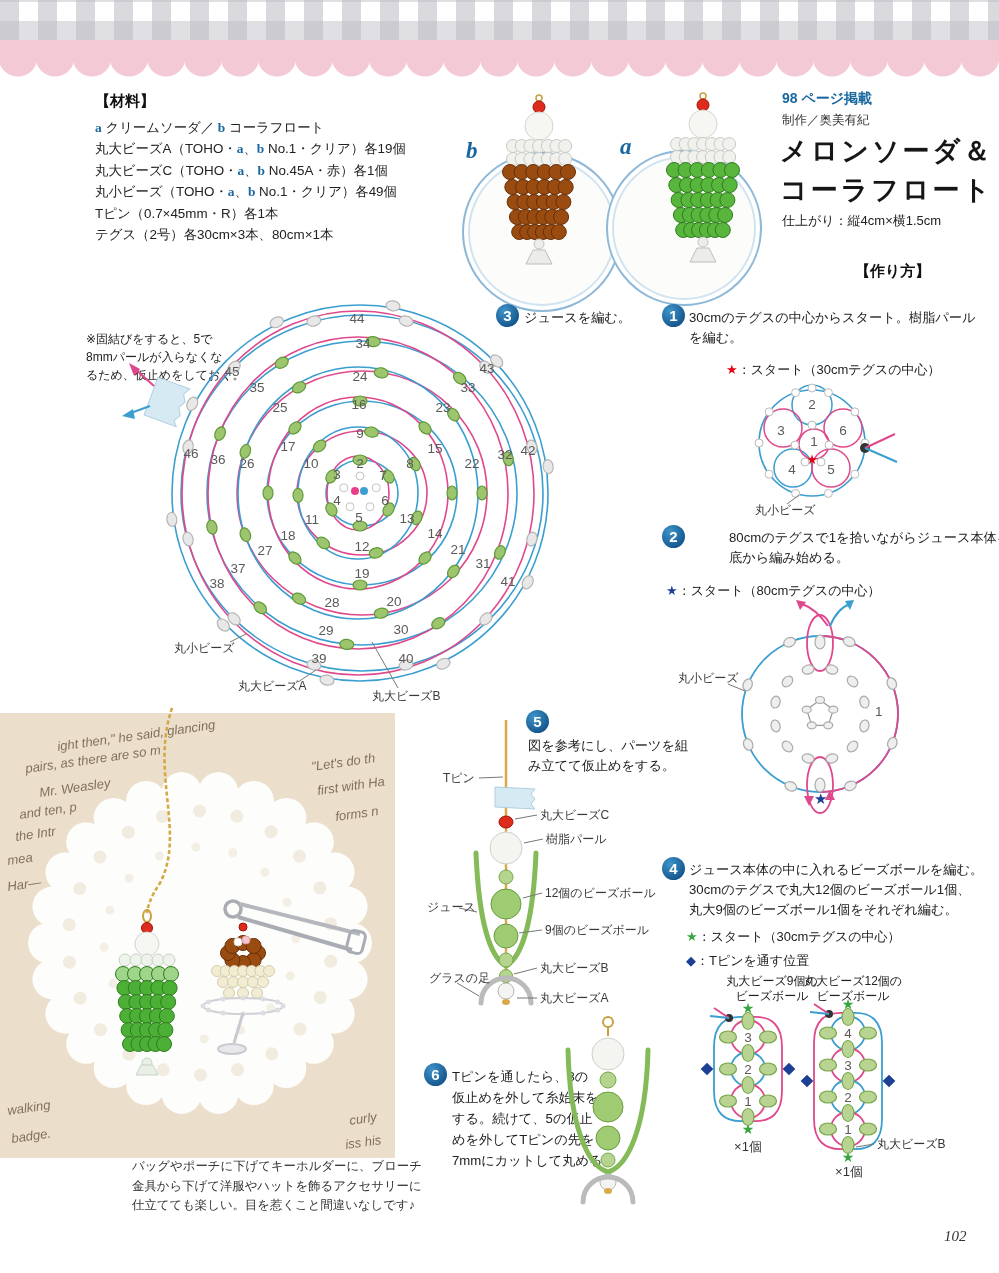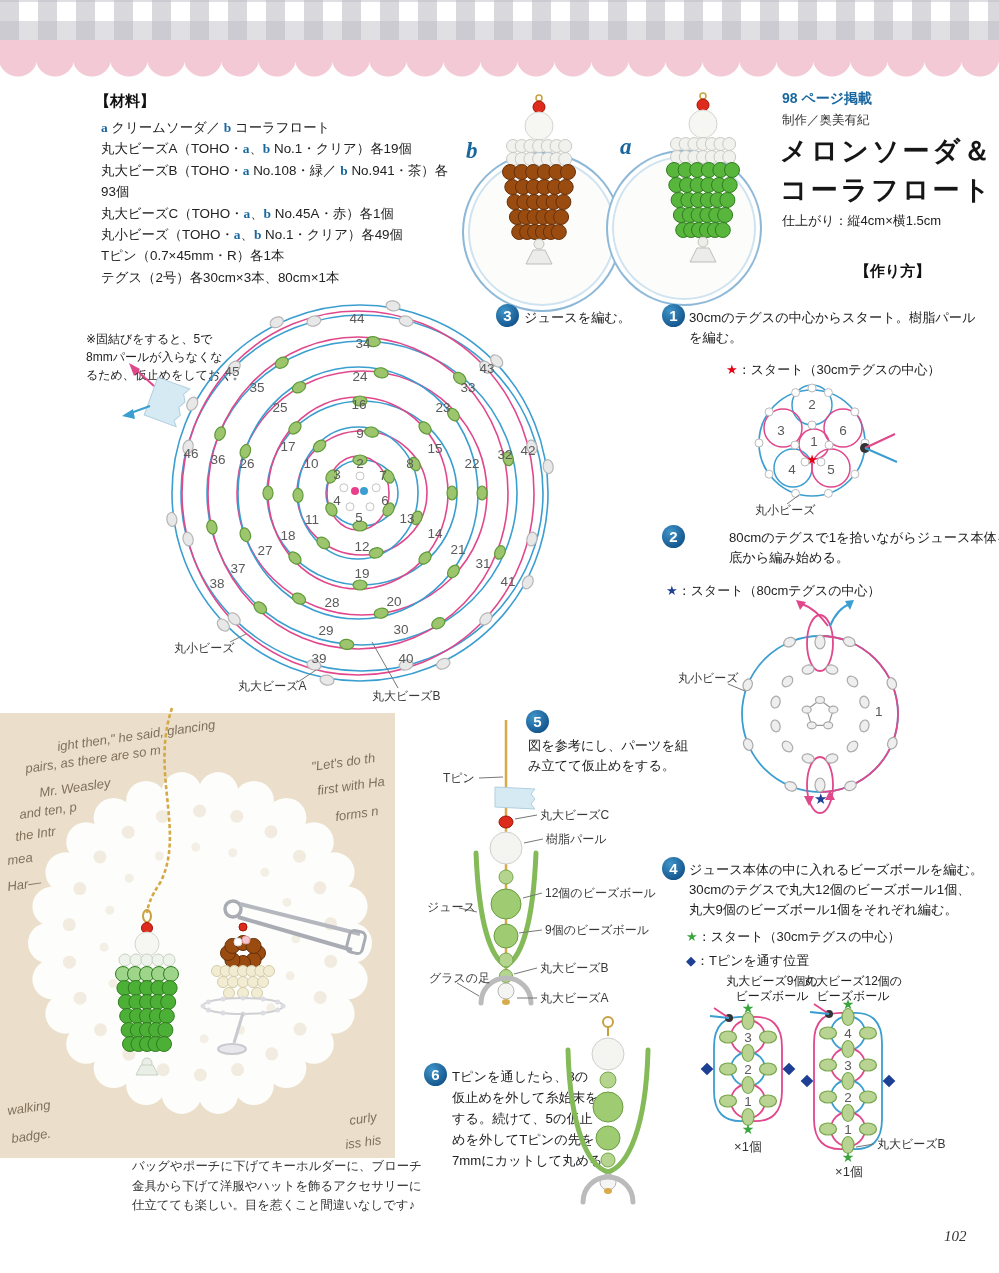--- a/index.html
+++ b/index.html
@@ -11,21 +11,21 @@
     background:
       repeating-linear-gradient(90deg, rgba(186,186,194,.55) 0 19px, rgba(0,0,0,0) 19px 38px),
       repeating-linear-gradient(0deg, rgba(186,186,194,.45) 0 19px, rgba(0,0,0,0) 19px 38px),
       #fff;}
   .pinkband{left:0;top:40px;width:999px;height:22px;background:#f4c9d6;}
   .scallops{left:0;top:62px;width:999px;height:18px;
     background:radial-gradient(circle at 18px -5px,#f4c9d6 19px,rgba(0,0,0,0) 20px);
     background-size:37px 23px;background-repeat:repeat-x;}
   
   .mat-head{left:95px;top:92px;font-size:15px;font-weight:bold;color:#111;}
-  .mat-list{left:101px;top:117px;width:360px;font-size:13.4px;line-height:21.4px;color:#222;}
+  .mat-list{left:95px;top:117px;width:360px;font-size:13.4px;line-height:21.4px;color:#222;}
   .ab{color:#19679f;font-weight:bold;font-family:"Liberation Serif",serif;}
   
   .pageref{left:782px;top:90px;font-size:14px;font-weight:bold;color:#19679f;}
   .credit{left:782px;top:112px;font-size:12.5px;color:#333;}
   .title{left:780px;font-size:27px;font-weight:bold;color:#161616;letter-spacing:3px;}
   .t1{top:133px;} .t2{top:172px;}
   .fsize{left:782px;top:212px;font-size:13px;color:#222;}
   .howto{left:855px;top:262px;font-size:15px;font-weight:bold;color:#111;}
   
   .badge{width:23px;height:23px;border-radius:50%;color:#fff;text-align:center;line-height:23px;
@@ -51,21 +51,20 @@
 <div class="page">
 
   <div class="abs gingham"></div>
   <div class="abs pinkband"></div>
   <div class="abs scallops"></div>
 
   <div class="abs mat-head">【材料】</div>
   <div class="abs mat-list" id="materials-list">
       <div><span class="ab">a</span> クリームソーダ／ <span class="ab">b</span> コーラフロート</div>
       <div>丸大ビーズA（TOHO・<span class="ab">a</span>、<span class="ab">b</span> No.1・クリア）各19個</div>
-      <div>丸大ビーズB（TOHO・<span class="ab">a</span> No.108・緑／ <span class="ab">b</span> No.941・茶）各93個</div>
       <div>丸大ビーズC（TOHO・<span class="ab">a</span>、<span class="ab">b</span> No.45A・赤）各1個</div>
       <div>丸小ビーズ（TOHO・<span class="ab">a</span>、<span class="ab">b</span> No.1・クリア）各49個</div>
       <div>Tピン（0.7×45mm・R）各1本</div>
       <div>テグス（2号）各30cm×3本、80cm×1本</div>
     </div>
 
   <div class="abs doily" style="left:462px;top:152px;width:156px;height:156px;"></div>
   <div class="abs doily" style="left:606px;top:150px;width:152px;height:152px;"></div>
   <svg class="abs" id="glass-b" style="left:484px;top:94px;" width="110" height="182">
       <circle cx="55" cy="4" r="3" fill="none" stroke="#c9a040" stroke-width="1.5"></circle>

